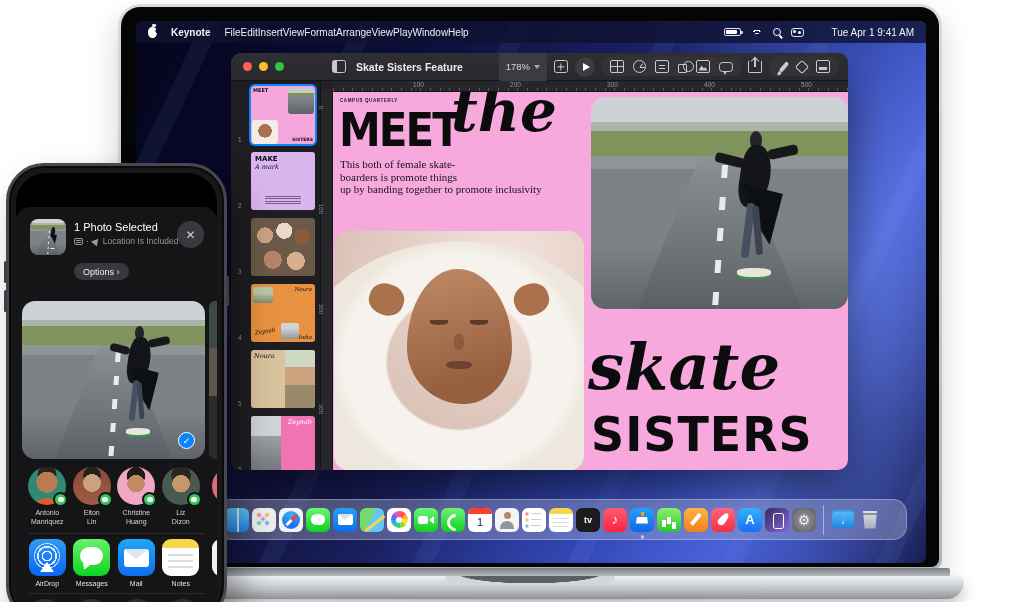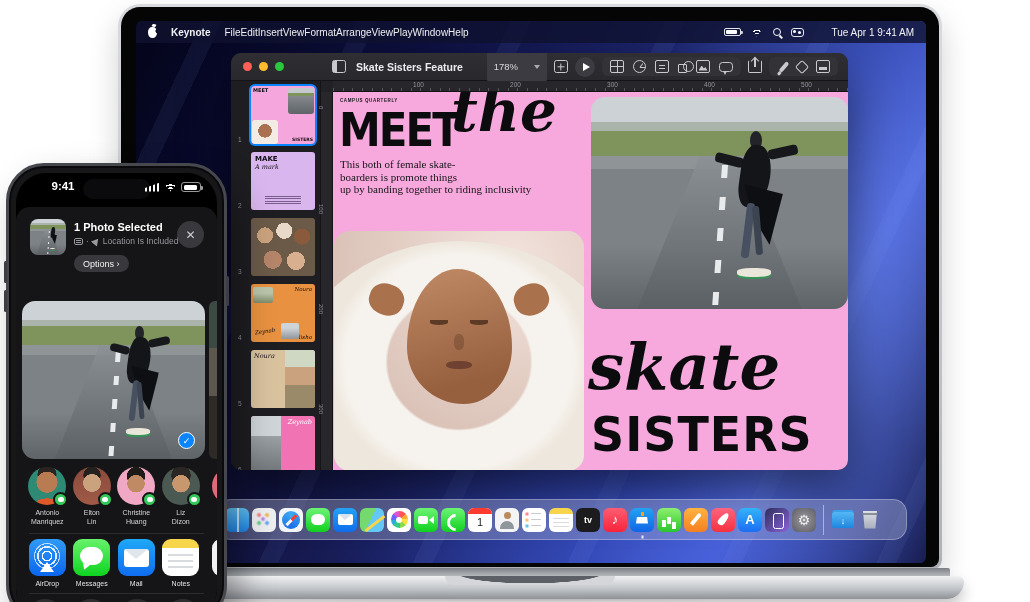--- a/index.html
+++ b/index.html
@@ -40,21 +40,21 @@
   .mi-control-center::after{content:'';position:absolute;right:1.5px;bottom:1.5px;width:3px;height:3px;background:#fff;border-radius:50%;}
   .mb-datetime{white-space:nowrap;font-size:10px;}
   
   .kwindow{position:absolute;left:95px;top:32px;width:617px;height:417px;background:#222226;border-radius:10px;box-shadow:0 22px 48px rgba(0,0,0,.5);overflow:hidden;}
   .ktitlebar{position:absolute;left:0;top:0;width:100%;height:28px;background:linear-gradient(180deg,#2e2e33,#29292d);border-bottom:1px solid #141416;display:flex;align-items:center;}
   .lights{display:flex;gap:7px;margin-left:12px;}
   .light{width:9px;height:9px;border-radius:50%;}
   .light.red{background:#ff5f57;}.light.yellow{background:#febc2e;}.light.green{background:#28c840;}
   .ktb-title{margin-left:48px;display:flex;align-items:center;gap:10px;color:#ececef;font-size:10.5px;font-weight:bold;}
   .ktb-right{margin-left:auto;display:flex;align-items:center;gap:7px;margin-right:10px;}
-  .pill{display:flex;align-items:center;gap:16px;background:#3b3b41;border-radius:5px;padding:12px 7px;color:#d6d6da;font-size:9.5px;}
+  .pill{display:flex;align-items:center;gap:4px;background:#3b3b41;border-radius:5px;padding:12px 7px;color:#d6d6da;font-size:9.5px;}
   .chev{width:0;height:0;border-left:3px solid transparent;border-right:3px solid transparent;border-top:4px solid #aaaab0;}
   .round-btn{width:20px;height:20px;border-radius:50%;background:#3b3b41;display:flex;align-items:center;justify-content:center;}
   .tri-play{width:0;height:0;border-top:4.5px solid transparent;border-bottom:4.5px solid transparent;border-left:7px solid #fff;margin-left:2px;}
   .ti-group{display:flex;align-items:center;gap:9px;background:#323237;border-radius:6px;padding:3px 8px;}
   .ti{position:relative;width:14px;height:13px;display:inline-block;}
   .ti-view-sidebar{border:1.3px solid #c9c9ce;border-radius:2.5px;}
   .ti-view-sidebar::before{content:'';position:absolute;left:0;top:0;bottom:0;width:4px;background:#c9c9ce;}
   .ti-add-slide{border:1.3px solid #c9c9ce;border-radius:2.5px;}
   .ti-add-slide::before{content:'';position:absolute;left:50%;top:50%;width:7px;height:1.4px;background:#c9c9ce;transform:translate(-50%,-50%);}
   .ti-add-slide::after{content:'';position:absolute;left:50%;top:50%;width:1.4px;height:7px;background:#c9c9ce;transform:translate(-50%,-50%);}
@@ -233,26 +233,26 @@
   .island{position:absolute;left:50%;top:0;transform:translateX(-50%);width:68px;height:20px;background:#0b0b0d;border-radius:11px;}
   .ip-sticons{position:absolute;right:16px;top:3px;display:flex;align-items:center;gap:4px;}
   .st{position:relative;display:inline-block;}
   .st-cellular{width:15px;height:9px;background:linear-gradient(90deg,#fff 0 2.5px,transparent 2.5px 4px,#fff 4px 6.5px,transparent 6.5px 8px,#fff 8px 10.5px,transparent 10.5px 12px,#fff 12px 14.5px,transparent 14.5px);clip-path:polygon(0 62%,100% 0,100% 100%,0 100%);}
   .st-wifi{width:13px;height:9px;background:radial-gradient(circle at 50% 100%,#fff 0 1.6px,transparent 1.6px 3.4px,#fff 3.4px 4.7px,transparent 4.7px 6.4px,#fff 6.4px 7.7px,transparent 7.7px);clip-path:polygon(50% 100%,-15% -10%,115% -10%);}
   .st-battery{width:20px;height:10px;border:1px solid rgba(255,255,255,.6);border-radius:3px;}
   .st-battery::before{content:'';position:absolute;left:1.5px;top:1.5px;bottom:1.5px;width:13px;background:#fff;border-radius:1.5px;}
   .st-battery::after{content:'';position:absolute;right:-3px;top:3px;width:2px;height:4px;background:rgba(255,255,255,.6);border-radius:0 1px 1px 0;}
   .sheet{position:absolute;left:0;top:34px;width:100%;height:440px;background:#151517;border-radius:14px 14px 0 0;}
   .sh-thumb{position:absolute;left:14px;top:12px;width:36px;height:36px;border-radius:8px;}
-  .sh-title{position:absolute;left:58px;top:14px;font-size:11px;font-weight:bold;color:#fff;}
+  .sh-title{position:absolute;left:58px;top:14px;font-size:11px;font-weight:normal;color:#fff;}
   .sh-sub{position:absolute;left:58px;top:29px;display:flex;align-items:center;gap:3px;color:#98989e;font-size:8.5px;}
   .cap-icon{width:9px;height:7px;border:1px solid #98989e;border-radius:2px;position:relative;}
   .cap-icon::before{content:'';position:absolute;left:1px;top:1.5px;width:5px;height:1px;background:#98989e;box-shadow:0 2px 0 #98989e;}
   .nav-icon{width:0;height:0;border-left:4px solid transparent;border-right:4px solid transparent;border-bottom:7px solid #98989e;transform:rotate(40deg);border-radius:1px;}
-  .options-pill{position:absolute;left:58px;top:48px;height:17px;padding:0 9px;background:#39393d;border-radius:9px;color:#f2f2f4;font-size:9px;display:flex;align-items:center;}
+  .options-pill{position:absolute;left:58px;top:56px;height:17px;padding:0 9px;background:#39393d;border-radius:9px;color:#f2f2f4;font-size:9px;display:flex;align-items:center;}
   .sh-close{position:absolute;right:13px;top:14px;width:27px;height:27px;border-radius:50%;background:#39393d;color:#cfcfd4;display:flex;align-items:center;justify-content:center;font-size:12px;}
   .sh-photo{position:absolute;left:6px;top:94px;width:183px;height:158px;border-radius:13px;}
   .sh-photo-next{position:absolute;left:193px;top:94px;width:10px;height:158px;border-radius:6px 0 0 6px;background:linear-gradient(180deg,#3d4a44 0 30%,#5d564e 30% 60%,#2e2a26 60%);}
   .sel-check{position:absolute;right:10px;bottom:10px;width:17px;height:17px;border-radius:50%;background:#0a84ff;border:1.5px solid #fff;color:#fff;font-size:9px;display:flex;align-items:center;justify-content:center;z-index:5;}
   .contacts{position:absolute;left:0;top:260px;width:100%;display:flex;padding-left:9px;}
   .contact{width:44.5px;display:flex;flex-direction:column;align-items:center;flex:0 0 auto;}
   .avatar{position:relative;width:38px;height:38px;border-radius:50%;}
   .c-antonio .avatar{background:radial-gradient(ellipse 55% 32% at 50% 102%,#e0592b 0 60%,transparent 61%),radial-gradient(circle at 50% 40%,#b97c52 0 35%,transparent 36%),radial-gradient(circle at 50% 20%,#2b2320 0 26%,transparent 27%),#2e8a74;}
   .c-elton .avatar{background:radial-gradient(circle at 50% 42%,#caa27e 0 30%,transparent 31%),radial-gradient(circle at 50% 22%,#23201e 0 24%,transparent 25%),linear-gradient(180deg,#8a4a3c,#a05a47);}
   .c-christine .avatar{background:radial-gradient(circle at 50% 44%,#c08a64 0 30%,transparent 31%),radial-gradient(circle at 50% 24%,#1e1a18 0 26%,transparent 27%),#f0a8c4;}
@@ -448,21 +448,21 @@
               <span class="vr-label">300</span>
             </div>
 
           <div class="kcanvas">
             <div class="kicker">CAMPUS QUARTERLY</div>
             <div class="meet">MEET</div>
             <div class="the">the</div>
             <div class="intro">
               <div>This both of female skate-</div>
               <div>boarders is promote things</div>
-              <div>up by banding together to riding inclusivity</div>
+              <div>up by banding together to promote inclusivity</div>
             </div>
             <div class="face-photo">
               <div class="fp-wrap"></div>
               <div class="fp-face">
                 <div class="fp-eye l"></div>
                 <div class="fp-eye r"></div>
                 <div class="fp-nose"></div>
                 <div class="fp-lips"></div>
               </div>
               <div class="fp-hand l"></div>
@@ -593,30 +593,20 @@
   <div class="mac-hinge"></div>
   <div class="mac-base">
       <div class="mac-notch"></div>
     </div>
 
   <div class="iphone">
     <div class="ip-btn vol1"></div>
     <div class="ip-btn vol2"></div>
     <div class="ip-btn pwr"></div>
     <div class="ip-screen">
-      <div class="ip-status">
-        <span class="ip-time">9:41</span>
-        <div class="island"></div>
-        <div class="ip-sticons">
-
-        <span class="st st-cellular"></span>
-            <span class="st st-wifi"></span>
-            <span class="st st-battery"></span>
-          </div>
-      </div>
 
       <div class="sheet">
         <div class="sh-thumb road-photo">
           <div class="sk">
             <div class="sk-body"></div>
               <div class="sk-skirt"></div>
               <div class="sk-board"></div>
           </div>
         </div>
         <div class="sh-title">1 Photo Selected</div>

